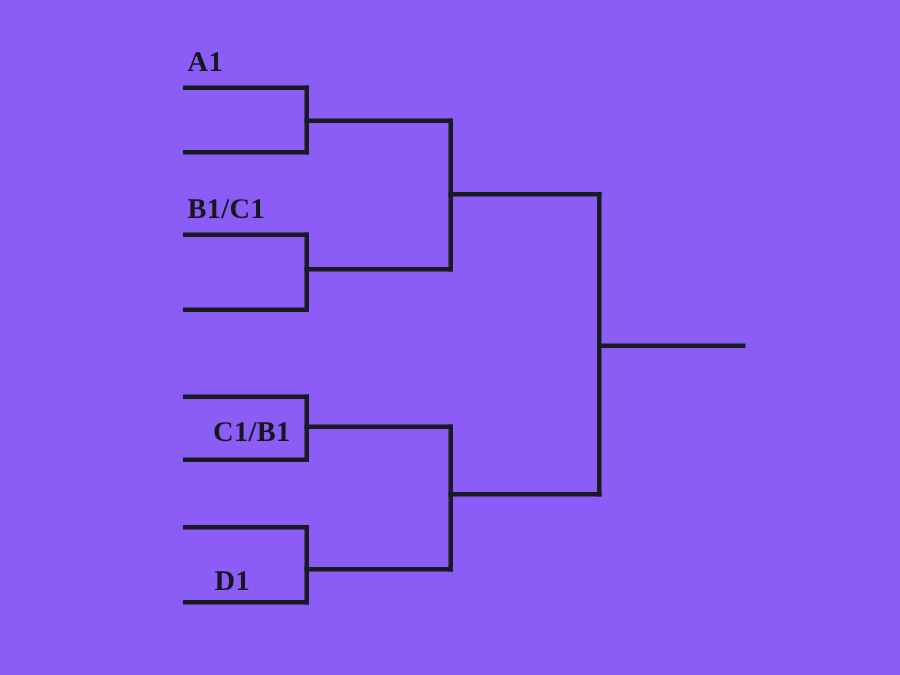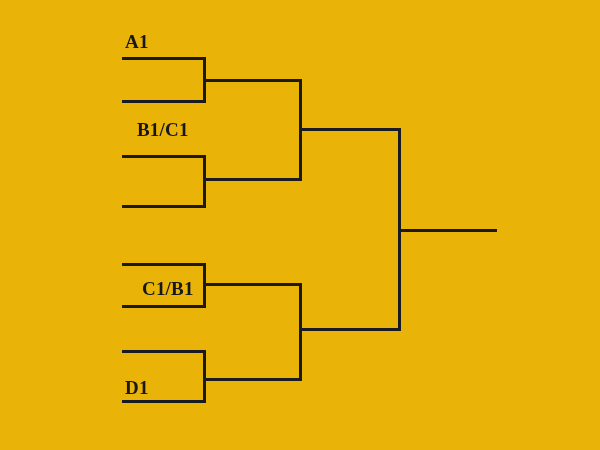--- a/index.html
+++ b/index.html
@@ -7,21 +7,21 @@
     padding: 0;
     background: #ffffff;
   }
   body {
     font-family: "Liberation Serif", "DejaVu Serif", serif;
   }
   #bracket-canvas {
     position: relative;
     width: 600px;
     height: 450px;
-    background: #eab308;
+    background: #8b5cf6;
     overflow: hidden;
   }
   
   .hline {
     position: absolute;
     background: #1a1a22;
     height: 3px;
   }
   .vline {
     position: absolute;
@@ -86,19 +86,19 @@
   <div>
     <div class="hline" style="left:299px; top:128px; width:102px;"></div>
     <div class="hline" style="left:299px; top:328px; width:102px;"></div>
     <div class="vline" style="left:398px; top:128px; height:203px;"></div>
   </div>
 
   <div class="hline" style="left:398px; top:229px; width:99px;"></div>
 
   <div class="seed-label" style="left:125px; top:32px;">A1</div>
 
-  <div class="seed-label" style="left:125px; top:120px;margin-left:12px;">B1/C1</div>
+  <div class="seed-label" style="left:125px; top:130px;">B1/C1</div>
 
   <div class="seed-label" style="left:142px; top:279px;">C1/B1</div>
 
-  <div class="seed-label" style="left:125px; top:378px;">D1</div>
+  <div class="seed-label" style="left:143px; top:378px;">D1</div>
 
 </div>
 
 </body></html>

